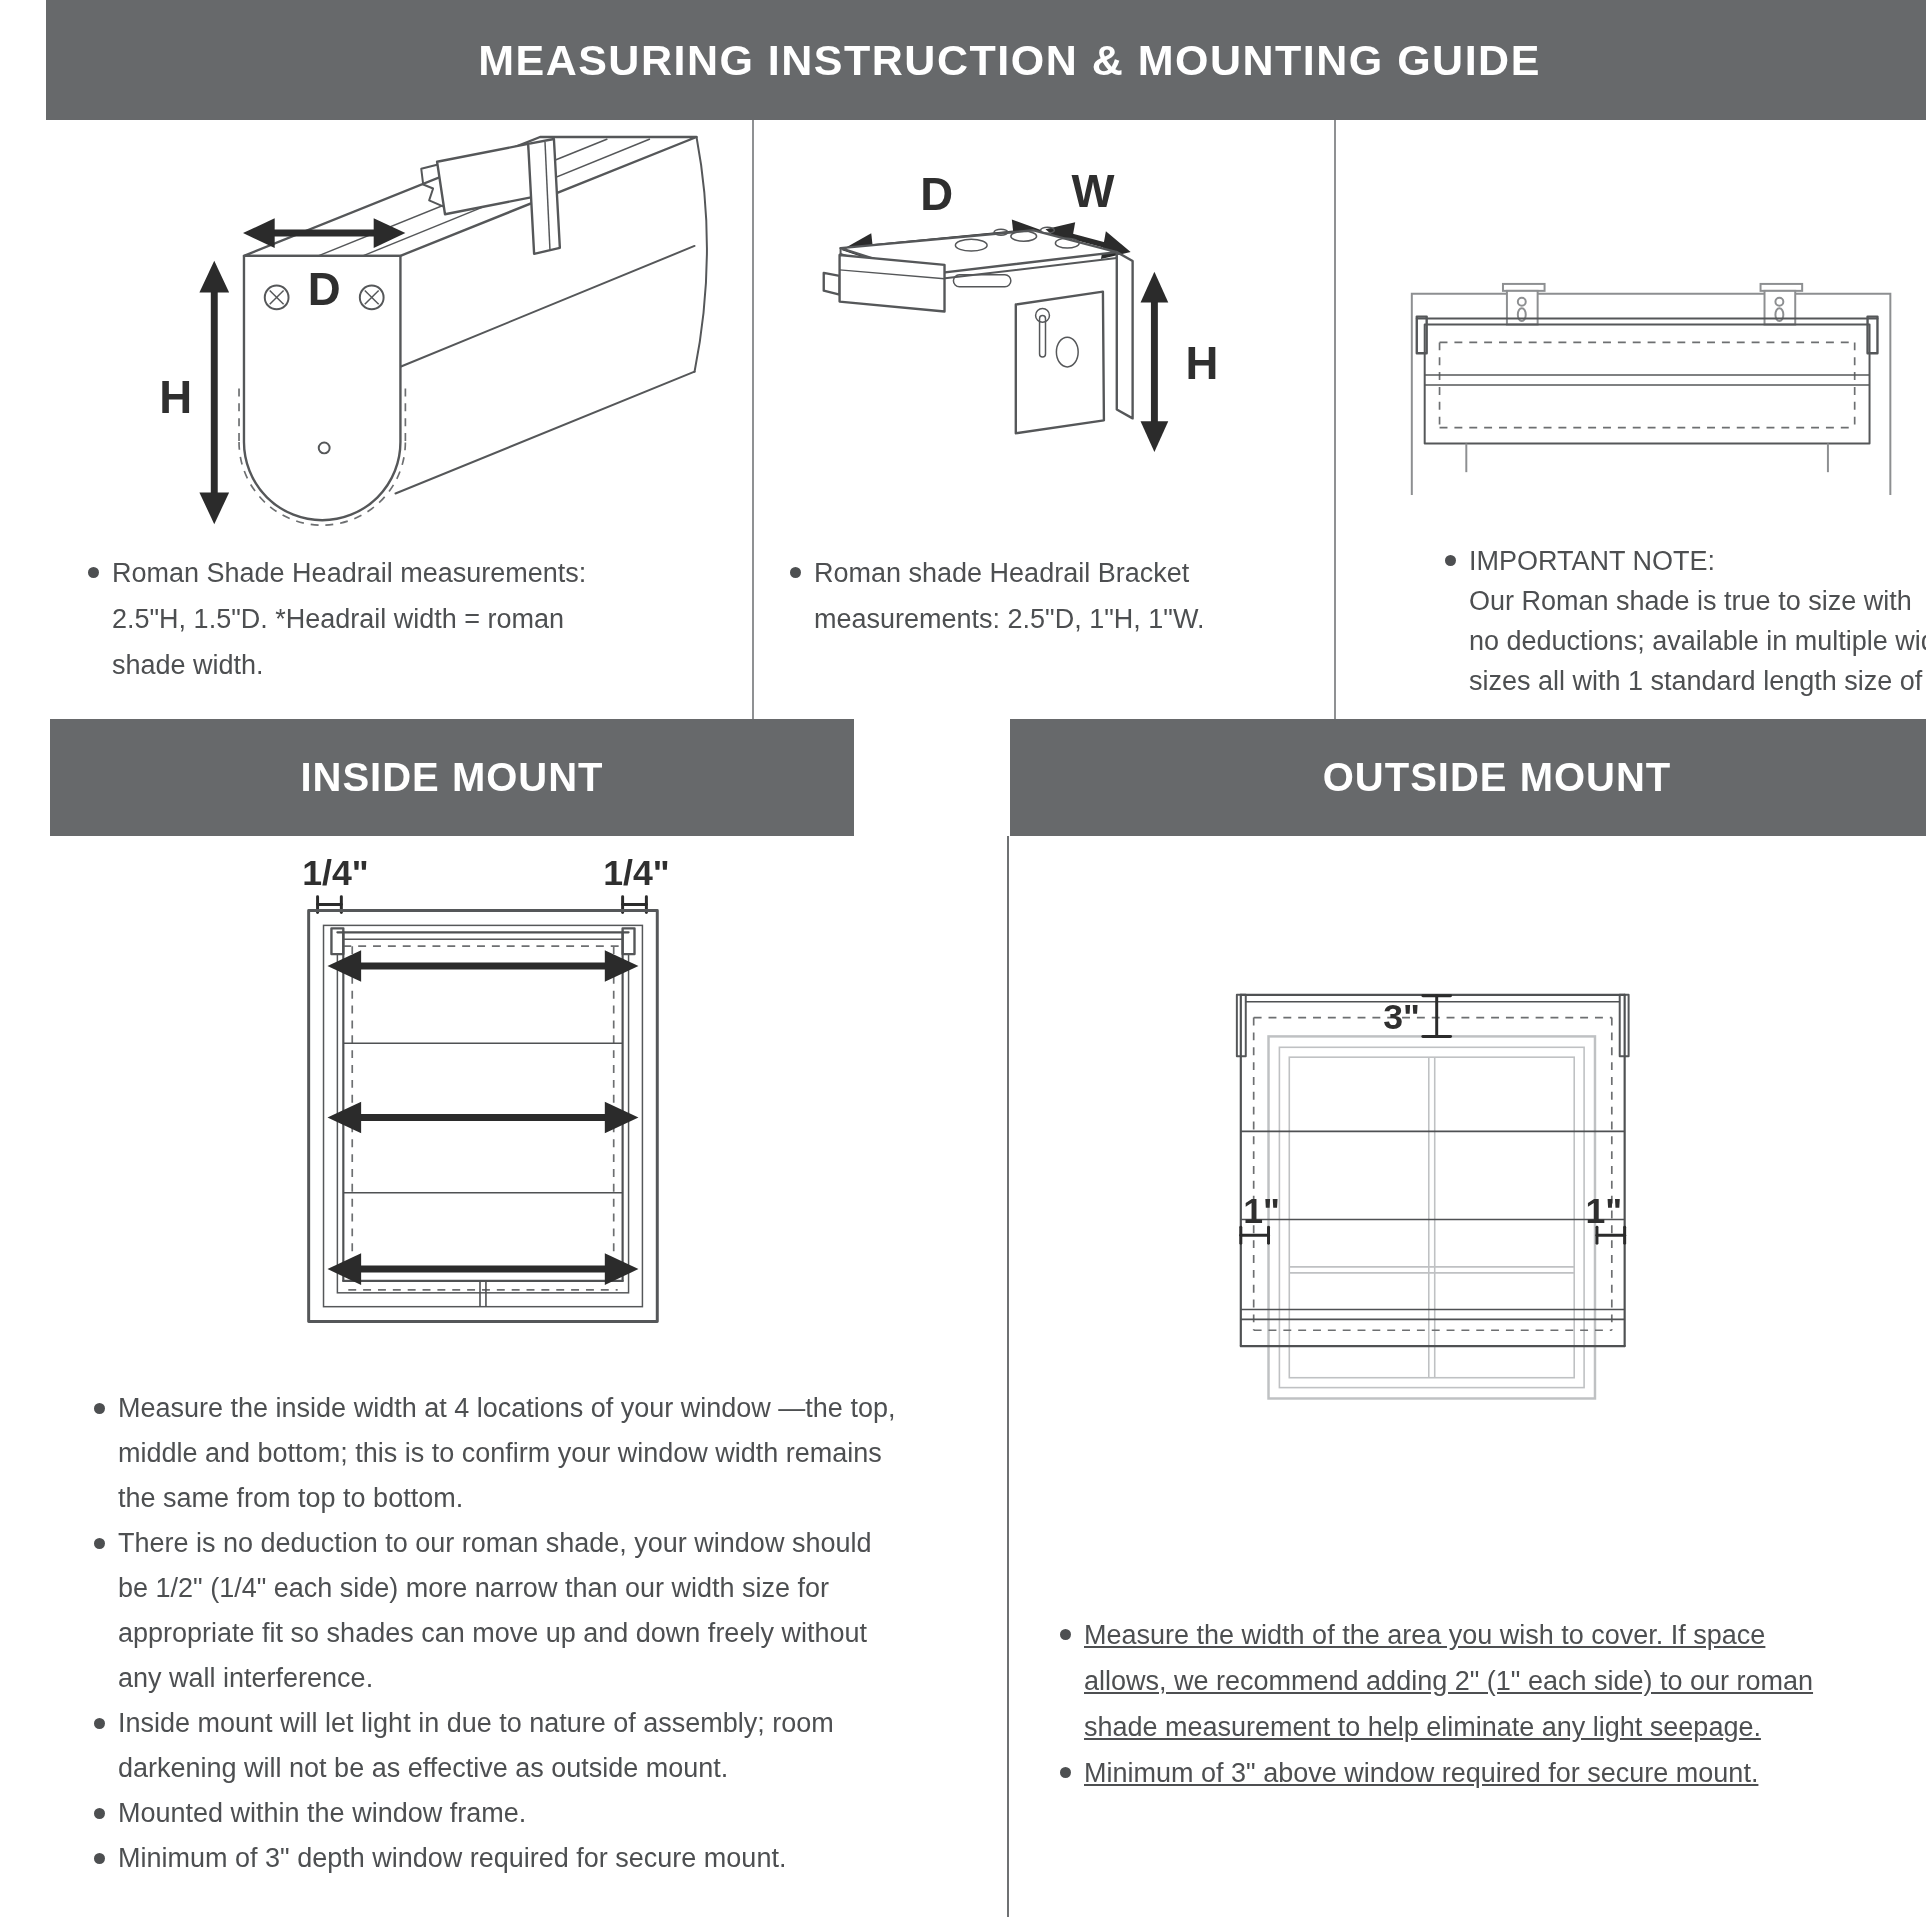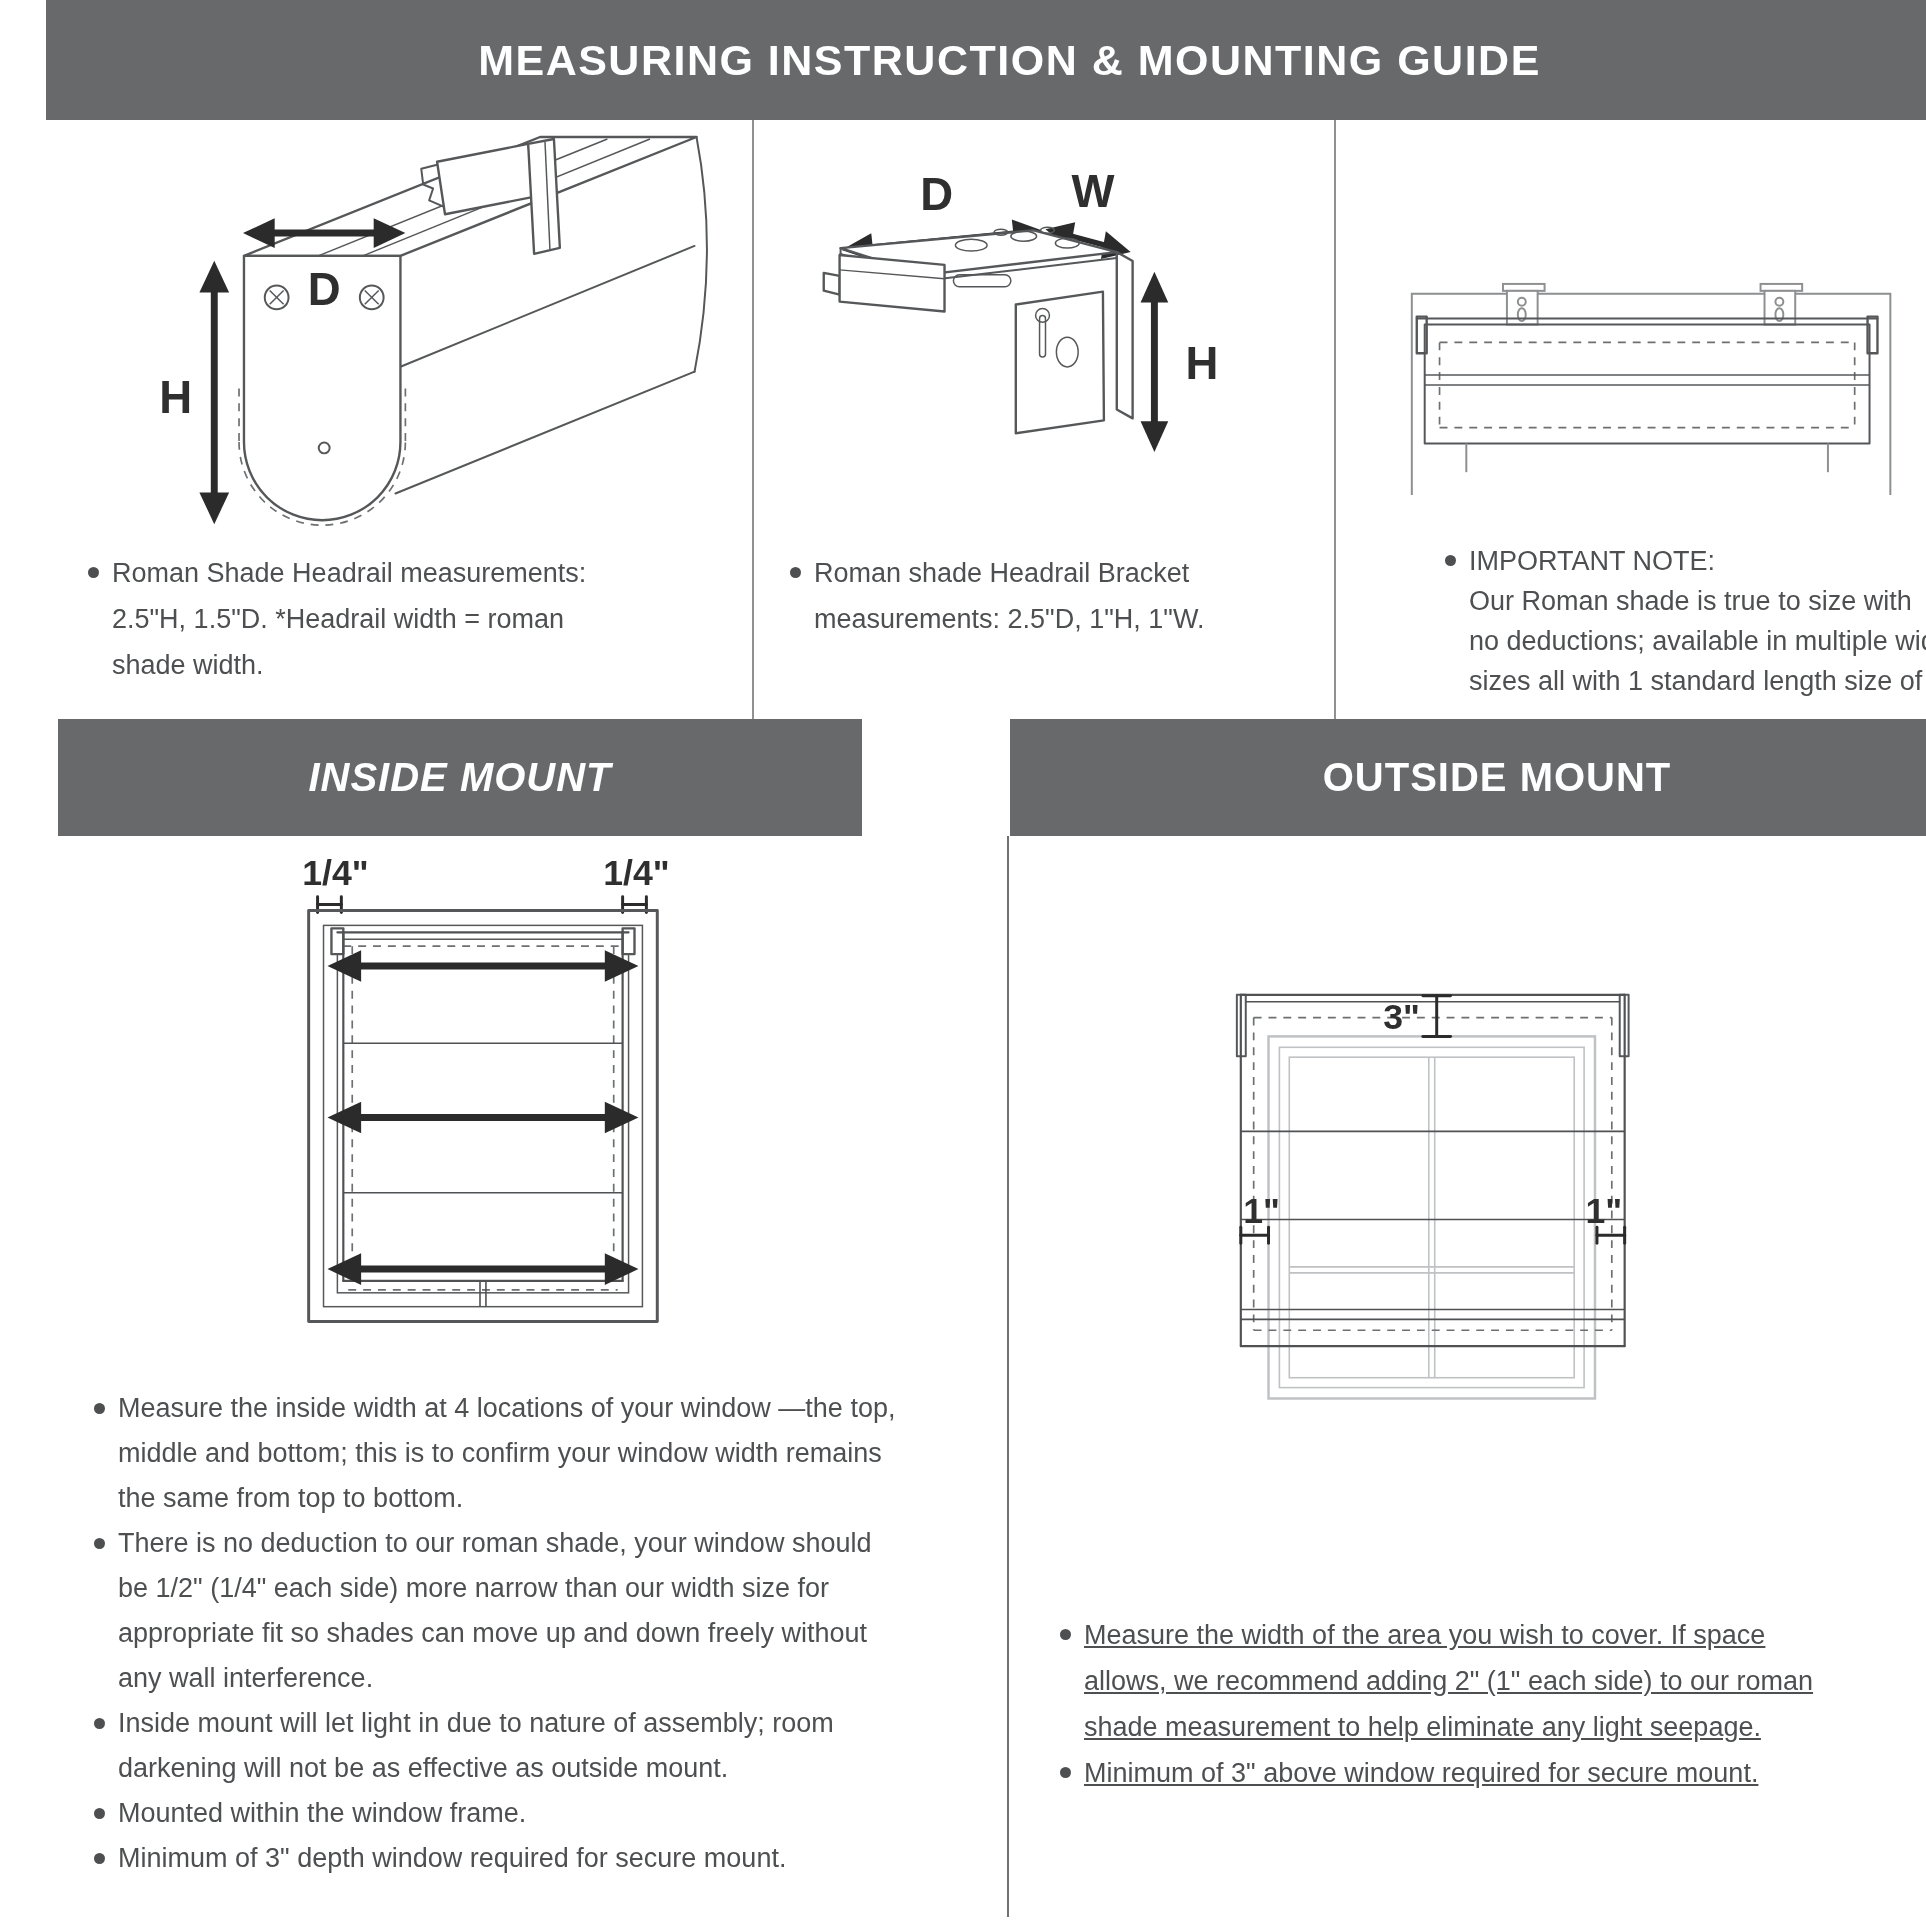--- a/index.html
+++ b/index.html
@@ -6,21 +6,21 @@
   .page{position:relative;width:1927px;height:1927px;background:#ffffff;
         font-family:"Liberation Sans",sans-serif;color:#4d4f51;overflow:hidden;margin-left:46px;}
 
   
   .title-bar{position:absolute;left:0;top:0;width:1927px;height:120px;background:#67696b;
              display:flex;align-items:center;justify-content:center;}
   .title-bar span{color:#fff;font-weight:bold;font-size:43px;letter-spacing:1.5px;}
   .section-bar{position:absolute;top:719px;height:117px;background:#67696b;
                display:flex;align-items:center;justify-content:center;}
   .section-bar span{color:#fff;font-weight:bold;font-size:40px;letter-spacing:1px;}
-  .bar-inside{left:12px;width:804px;font-style:italic;}
+  .bar-inside{left:4px;width:804px;}
   .bar-outside{left:964px;width:974px;}
 
   
   .vdiv{position:absolute;background:#8f9193;width:2px;}
   .vdiv-a{left:706px;top:120px;height:599px;}
   .vdiv-b{left:1288px;top:120px;height:599px;}
   .vdiv-c{left:961px;top:836px;height:1081px;background:#6f7173;}
 
   
   .tblock{position:absolute;font-size:27px;line-height:46px;}

